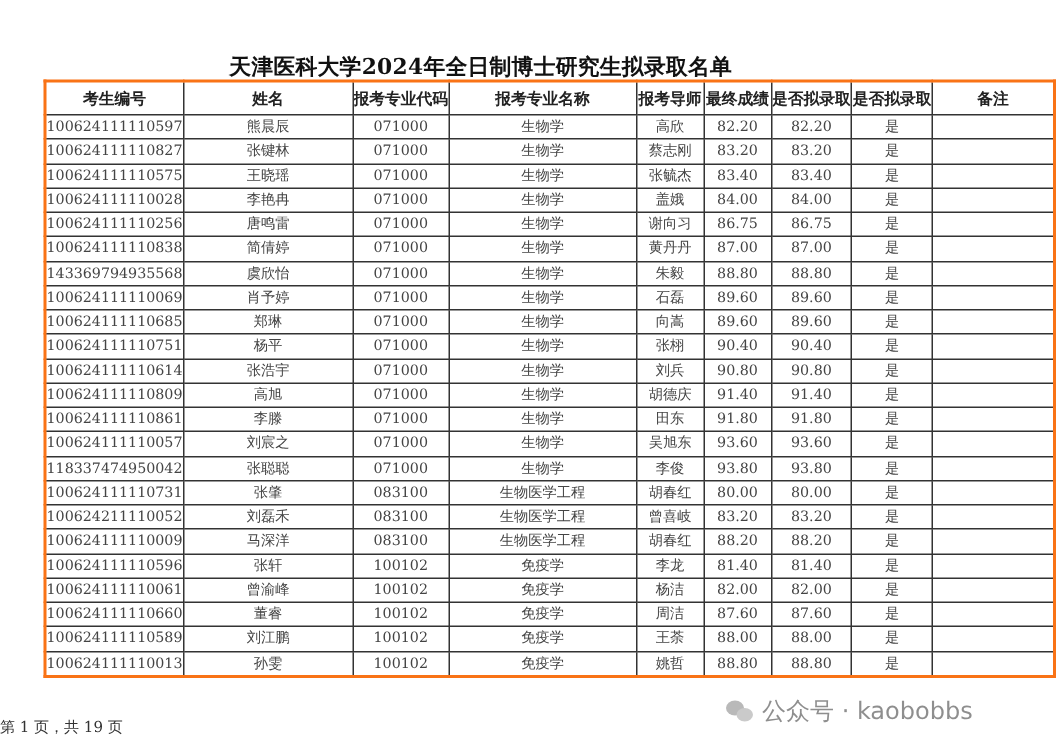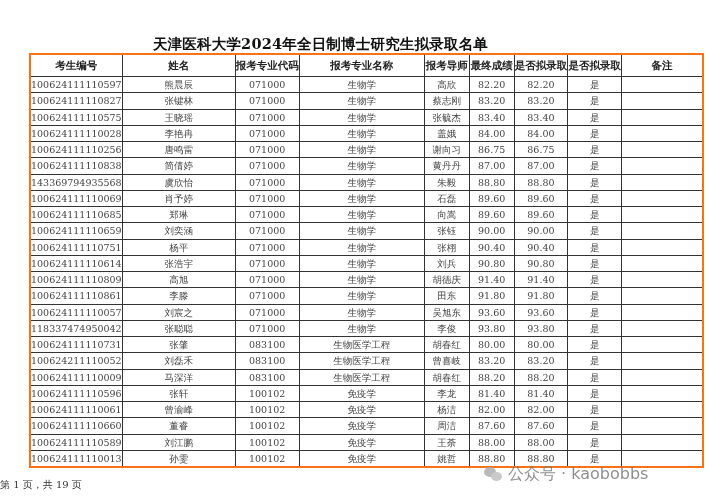--- a/index.html
+++ b/index.html
@@ -146,31 +146,20 @@
         <td>郑琳</td>
         <td>071000</td>
         <td class="right">生物学</td>
         <td>向嵩</td>
         <td>89.60</td>
         <td>89.60</td>
         <td>是</td>
         <td></td>
       </tr>
       <tr>
-        <td class="left">100624111110659</td>
-        <td>刘奕涵</td>
-        <td>071000</td>
-        <td class="right">生物学</td>
-        <td>张钰</td>
-        <td>90.00</td>
-        <td>90.00</td>
-        <td>是</td>
-        <td></td>
-      </tr>
-      <tr>
         <td class="left">100624111110751</td>
         <td>杨平</td>
         <td>071000</td>
         <td class="right">生物学</td>
         <td>张栩</td>
         <td>90.40</td>
         <td>90.40</td>
         <td>是</td>
         <td></td>
       </tr>

